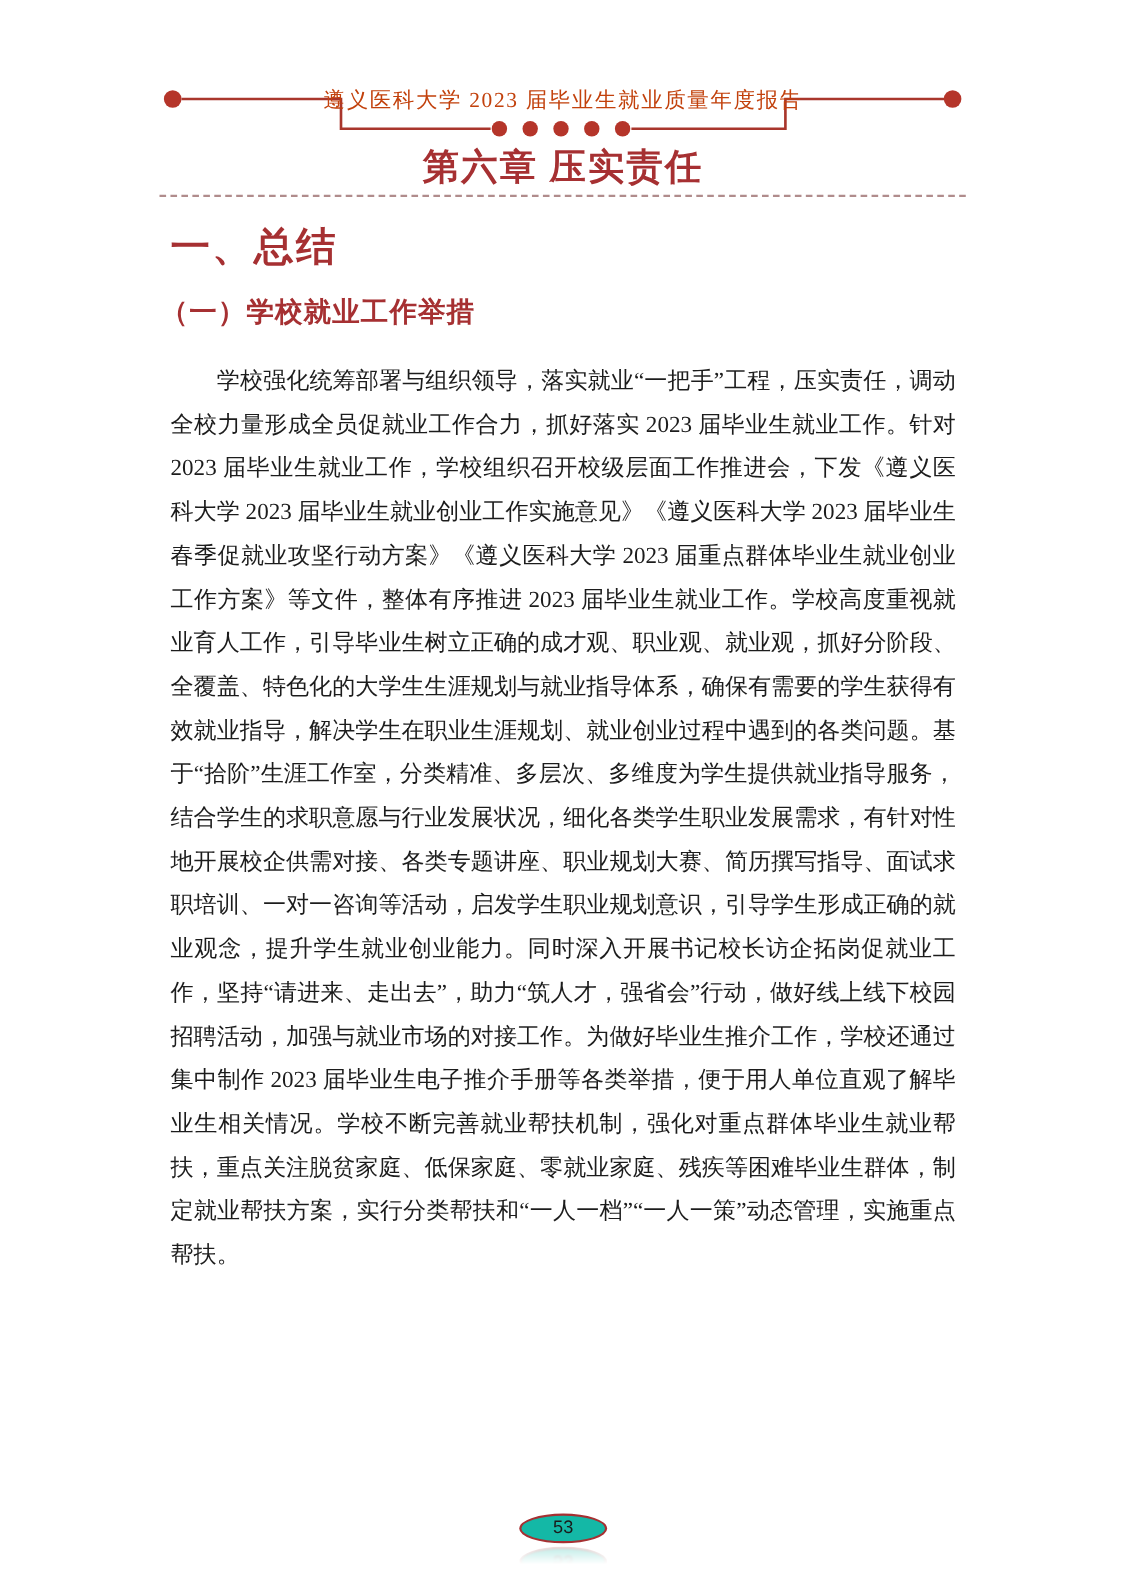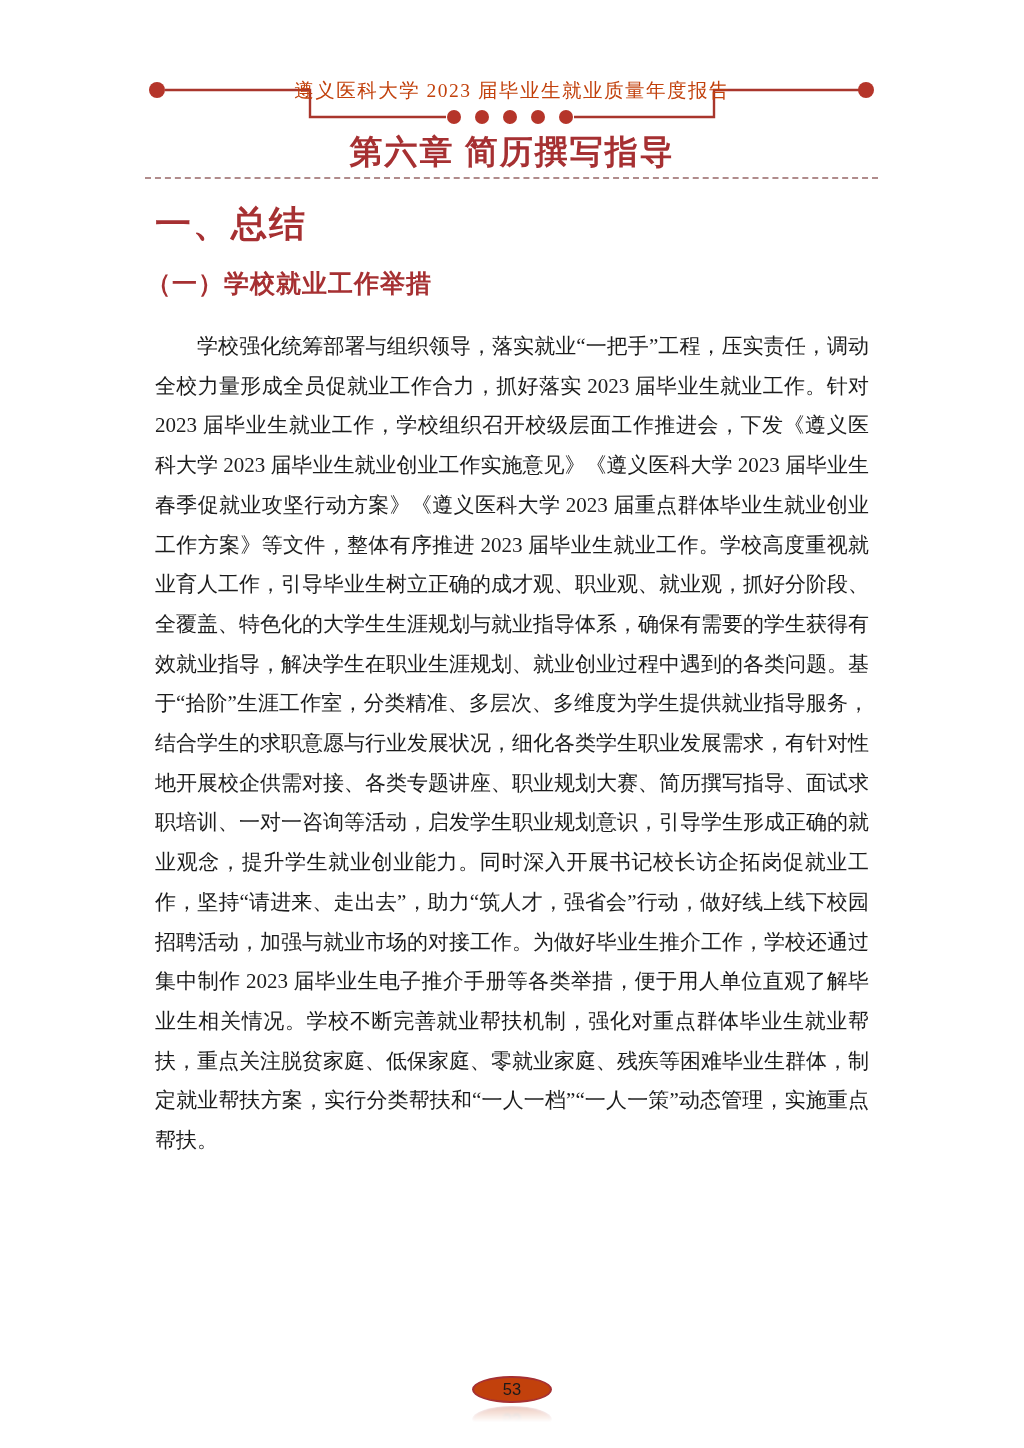--- a/index.html
+++ b/index.html
@@ -87,21 +87,21 @@
   }
   .body-para + .body-para { margin-top: 26px; }
 
   
   .page-number {
     position: absolute; top: 1376px; left: 472px;
     width: 80px; height: 27px;
     box-sizing: border-box;
     border: 2.5px solid var(--accent_red, #a63032);
     border-radius: 50%;
-    background: #c2410c;
+    background: #14b8a6;
     text-align: center;
     line-height: 23px;
     font-size: 16.5px;
     color: #1a1a1a;
     font-family: "Liberation Sans", "DejaVu Sans", sans-serif;
   }
   .page-number.reflection {
     top: 1406px;
     transform: scaleY(-1);
     opacity: 0.28;
@@ -125,21 +125,21 @@
         <circle class="dot" cx="510" cy="47" r="7"></circle>
         <circle class="dot" cx="538" cy="47" r="7"></circle>
         <circle class="dot" cx="566" cy="47" r="7"></circle>
       </g>
       <path class="ln" d="M574,47 H714 V20 H859"></path>
       <circle class="dot" cx="866" cy="20" r="8"></circle>
     </svg>
 
     <div class="report-title">遵义医科大学 2023 届毕业生就业质量年度报告</div>
 
-    <h1 class="chapter-title">第六章 简历撰写指导</h1>
+    <h1 class="chapter-title">第六章 压实责任</h1>
 
     <div class="dashed-rule"></div>
   </header>
 
   <main>
     <h2 class="section-heading">一、总结</h2>
 
     <h3 class="subsection-heading">（一）学校就业工作举措</h3>
 
     <div class="content-body">

